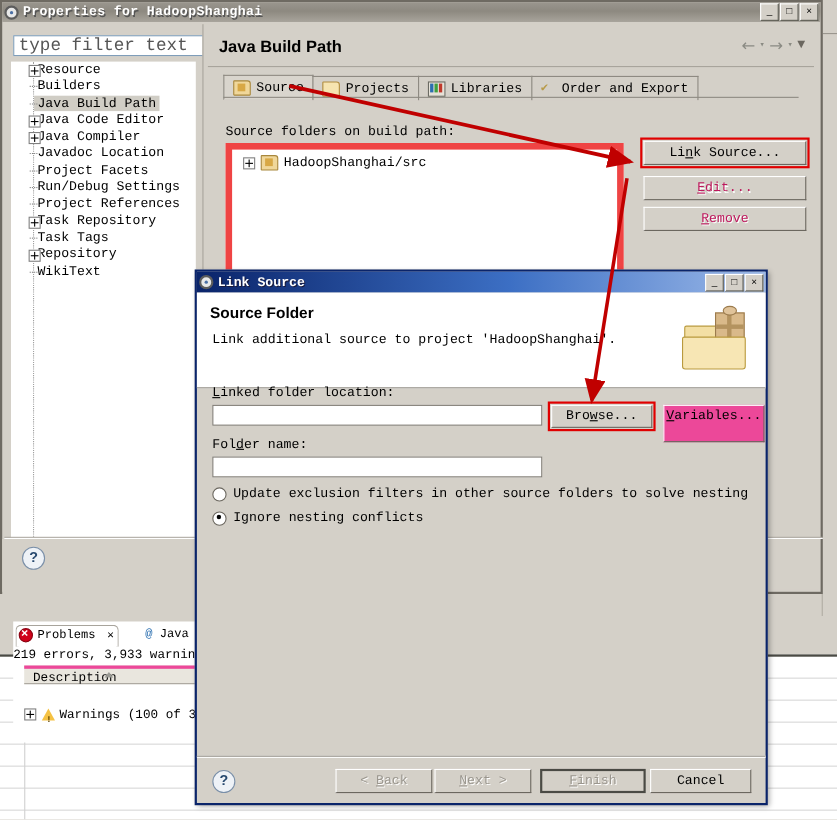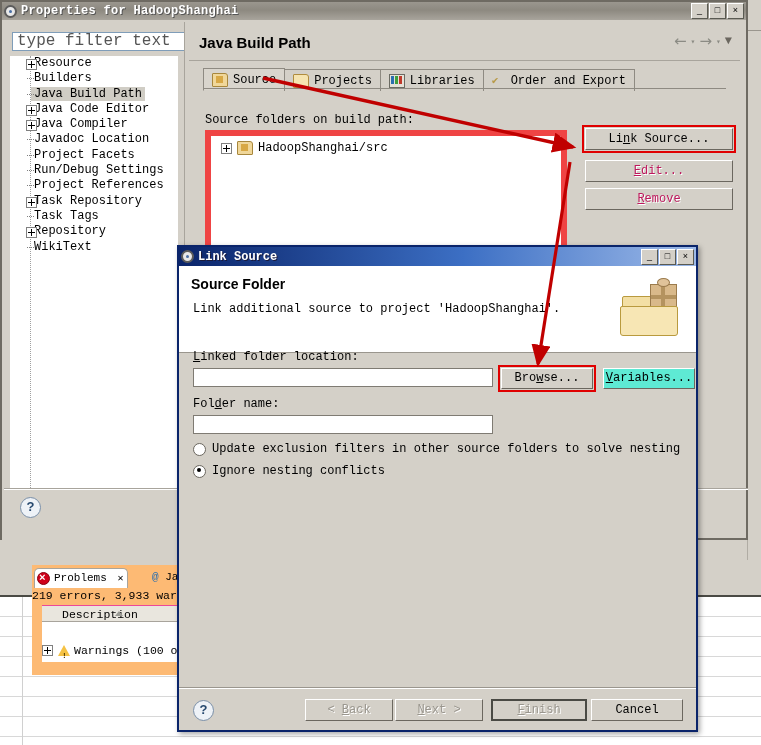--- a/index.html
+++ b/index.html
@@ -15,30 +15,30 @@
     border-top:2px solid #4a4a44;}
   .bg-row{height:19px;border-bottom:1px solid #d8d8d8;}
   #bg-tablecol{position:absolute;left:22px;top:597px;width:1px;height:148px;background:#d0d0d0;}
   #bg-editarea{position:absolute;left:0;top:520px;width:761px;height:76px;background:#d4d0c8;}
   #bg-hdr{position:absolute;left:0;top:575px;width:761px;height:20px;background:#d4d0c8;border-bottom:2px solid #4a4a44;}
   #bg-right-sep{position:absolute;left:747px;top:0;width:1px;height:560px;background:#b0aca4;}
   #bg-right-line{position:absolute;left:747px;top:30px;width:14px;height:1px;background:#9a968e;}
 
   
   #problems{position:absolute;left:12px;top:565px;width:180px;height:110px;
-    background:#fdba74;margin-left:20px;}
+    background:#ffffff;}
   .ptab{position:absolute;top:3px;height:19px;line-height:19px;font-size:11px;
     white-space:nowrap;}
   #ptab-problems{left:2px;background:#fff;border:1px solid #a8a49c;border-bottom:none;
     border-radius:5px 5px 0 0;padding:0 4px 0 2px;}
   #ptab-java{left:118px;color:#000;padding-left:2px;}
   #p-summary{position:absolute;left:0;top:24px;font-size:11.5px;white-space:nowrap;}
   #p-coltitle{position:absolute;left:10px;top:40px;width:175px;height:17px;
-    background:#e9e6de;border-top:1px solid #ec4899;border-bottom:1px solid #a8a49c;
-    font-size:11.5px;line-height:17px;padding-left:20px;box-sizing:border-box;}
+    background:#e9e6de;border-top:3px solid #ec4899;border-bottom:1px solid #a8a49c;
+    font-size:11.5px;line-height:17px;padding-left:8px;box-sizing:border-box;}
   #p-sortarrow{position:absolute;left:83px;top:46px;width:0;height:0;
     border-left:4px solid transparent;border-right:4px solid transparent;
     border-bottom:5px solid #9a9a94;}
   .p-row{position:absolute;left:10px;width:178px;height:17px;font-size:11.5px;
     line-height:17px;white-space:nowrap;}
   #p-row0{top:60px;}
   #p-row1{top:77px;}
   .p-body{position:absolute;left:10px;top:57px;width:180px;height:40px;background:#fff;}
   .exp{display:inline-block;width:9px;height:9px;border:1px solid #808080;background:#fff;
     position:relative;vertical-align:middle;margin-right:5px;}
@@ -162,21 +162,21 @@
     border-radius:50%;background:#e0c39a;}
 
   #ld-body{position:absolute;left:0;top:105px;width:517px;height:340px;}
   .ld-lbl{position:absolute;font-size:12px;white-space:nowrap;}
   #lbl-loc{left:14px;top:-2px;}
   #inp-loc{position:absolute;left:14px;top:16px;width:300px;height:19px;background:#fff;
     border:1px solid #7f7b73;box-sizing:border-box;}
   #btn-browse{position:absolute;left:322px;top:16px;width:92px;height:21px;background:#d4d0c8;
     border:1px solid;border-color:#fff #6b675f #6b675f #fff;text-align:center;line-height:19px;
     font-size:12px;box-sizing:border-box;outline:2px solid #e00000;outline-offset:1px;}
-  #btn-vars{position:absolute;left:424px;top:16px;width:92px;height:21px;background:#5eead4;
+  #btn-vars{position:absolute;left:424px;top:16px;width:92px;height:34px;background:#ec4899;
     border:1px solid;border-color:#fff #6b675f #6b675f #fff;text-align:center;line-height:19px;
     font-size:12px;box-sizing:border-box;}
   #lbl-name{left:14px;top:45px;}
   #inp-name{position:absolute;left:14px;top:63px;width:300px;height:19px;background:#fff;
     border:1px solid #7f7b73;box-sizing:border-box;}
   .radio-row{position:absolute;left:14px;font-size:12px;display:flex;align-items:center;gap:6px;
     white-space:nowrap;}
   #radio1{top:90px;}
   #radio2{top:112px;}
   .rad{width:11px;height:11px;border-radius:50%;background:#fff;border:1px solid #6b675f;

